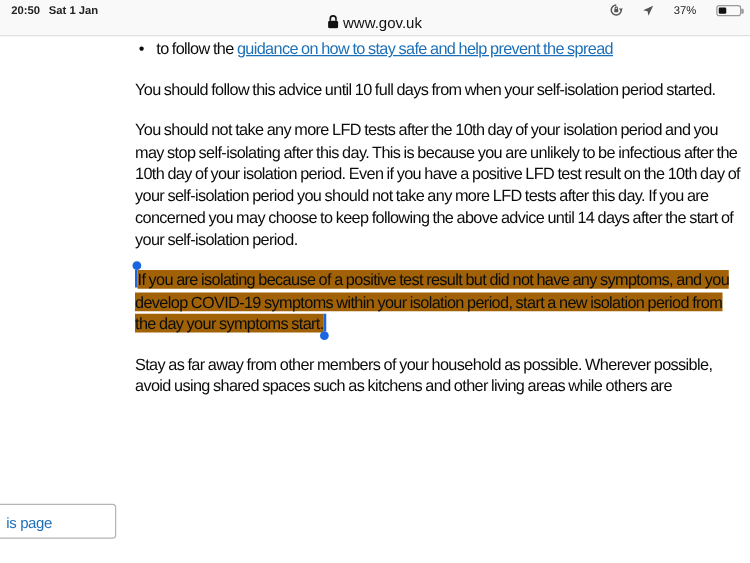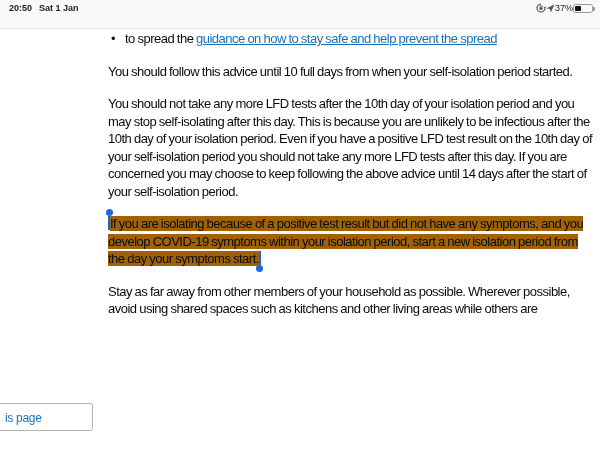--- a/index.html
+++ b/index.html
@@ -6,21 +6,21 @@
   html,body { width:600px; height:450px; }
   body { font-family:"Liberation Sans", sans-serif; background:#fff; }
   .screen { position:relative; width:600px; height:450px; overflow:hidden; background:#fff; }
 
   
   .topbar { position:absolute; top:0; left:0; width:600px; height:29px;
             background:#f9f9f9; border-bottom:1px solid #e0e0e0; }
   .status-left { position:absolute; top:3px; left:9px; font-size:9px; font-weight:bold;
                  color:#222; letter-spacing:0; }
   .status-left .date { font-weight:bold; margin-left:7px; color:#222; }
-  .status-right { position:absolute; top:3px; right:7px; display:flex; align-items:center; gap:0;
+  .status-right { position:absolute; top:3px; right:7px; display:flex; align-items:center; gap:16px;
                   font-size:9px; color:#222; }
   .batt { position:relative; width:20px; height:9px; border:1px solid #9a9a9a; border-radius:2.5px; }
   .batt .fill { position:absolute; left:1px; top:1px; bottom:1px; width:36%; background:#111; border-radius:1px; }
   .batt .nub { position:absolute; right:-3px; top:2.5px; width:2px; height:4px; background:#9a9a9a;
                border-radius:0 1px 1px 0; }
   .urlrow { position:absolute; top:11px; left:0; width:100%; text-align:center;
             font-size:12px; color:#111; font-weight:400; }
   .urlrow svg { vertical-align:-1px; margin-right:3px; }
 
   
@@ -65,26 +65,32 @@
       </svg>
       <svg width="9" height="9" viewBox="0 0 9 9">
         <path d="M0.5 4.2 L8.5 0.5 L4.8 8.5 L4 5 Z" fill="#555"></path>
       </svg>
       <span>37%</span>
       <span class="batt">
           <span class="fill"></span>
           <span class="nub"></span>
         </span>
     </div>
+    <div class="urlrow">
+      <svg width="9" height="11" viewBox="0 0 9 11">
+        <rect x="0.5" y="4.5" width="8" height="6" rx="1.2" fill="#111"></rect>
+        <path d="M2.2 4.5 V3 a2.3 2.3 0 0 1 4.6 0 V4.5" fill="none" stroke="#111" stroke-width="1.3"></path>
+      </svg><span>www.gov.uk</span>
+    </div>
   </div>
 
   <div class="content">
 
     <p class="bullet-item">
-      <span class="dot">•</span><span>to spread the </span><a class="link">guidance on how to stay safe and help prevent the spread</a>
+      <span class="dot">•</span><span>to follow the </span><a class="link">guidance on how to stay safe and help prevent the spread</a>
     </p>
 
     <p>You should follow this advice until 10 full days from when your self-isolation period started.</p>
 
     <p>You should not take any more LFD tests after the 10th day of your isolation period and you may stop self-isolating after this day. This is because you are unlikely to be infectious after the 10th day of your isolation period. Even if you have a positive LFD test result on the 10th day of your self-isolation period you should not take any more LFD tests after this day. If you are concerned you may choose to keep following the above advice until 14 days after the start of your self-isolation period.</p>
 
 
     <p class="sel-para"><span class="sel-caret start"><span class="knob"></span></span><span class="selection">If you are isolating because of a positive test result but did not have any symptoms, and you develop COVID-19 symptoms within your isolation period, start a new isolation period from the day your symptoms start.</span><span class="sel-caret end"><span class="knob"></span></span></p>
 
 

